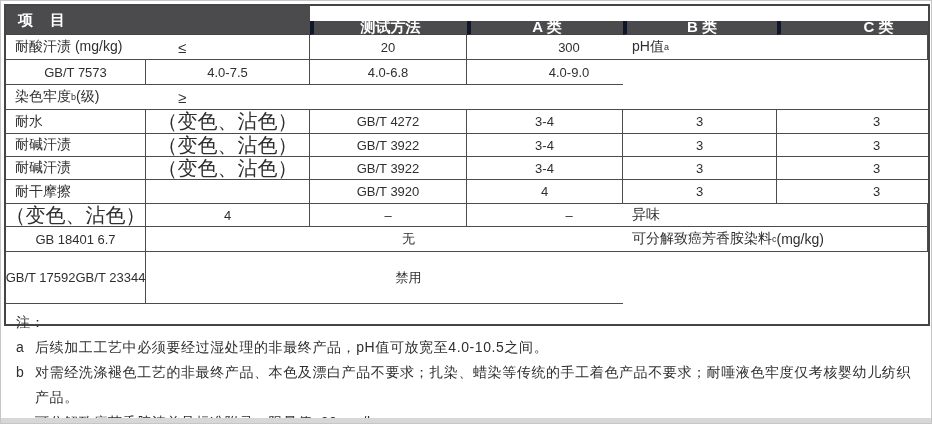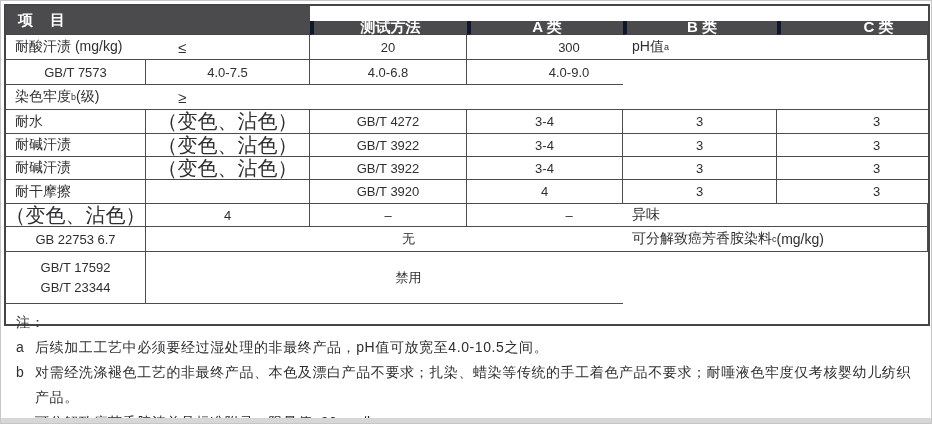--- a/index.html
+++ b/index.html
@@ -29,21 +29,21 @@
   .th{
     background:#4b4b4d;color:#ffffff;font-weight:bold;font-size:15px;
     justify-content:center;border-right:none;border-bottom:1px solid #454548;
   }
   .th.first{justify-content:flex-start;padding-left:12px;letter-spacing:1px;}
   .th.gap{border-left:4px solid #0f172a;margin-top:15px;}
   .item{padding-left:9px;position:relative;}
   .rel{position:absolute;left:172px;font-size:15px;color:#2f2f31;}
   .center{justify-content:center;font-size:13px;}
   .sub{justify-content:center;font-size:20px;}
-  .method2{flex-direction:column;justify-content:center;line-height:1.5;font-size:13px;}
+  .method2{flex-direction:row;justify-content:center;line-height:1.5;font-size:13px;}
   .method2 div{width:100%;text-align:center;}
   sup{font-size:9px;line-height:0;}
   .notes{
     display:block;padding:6px 10px 0 10px;border-right:none;border-bottom:none;
     font-size:14px;line-height:25px;letter-spacing:0.6px;white-space:normal;
   }
   .note{display:flex;align-items:flex-start;}
   .note .nm{flex:0 0 19px;}
   .note .nt{flex:1;}
 </style>
@@ -109,21 +109,21 @@
     <div class="cell center">4</div>
     <div class="cell center">3</div>
     <div class="cell center noR">3</div>
 
     <div class="cell sub">（变色、沾色）</div>
     <div class="cell center">4</div>
     <div class="cell center">–</div>
     <div class="cell center noR">–</div>
 
     <div class="cell item span2">异味</div>
-    <div class="cell center">GB 22753 6.7</div>
+    <div class="cell center">GB 18401 6.7</div>
     <div class="cell center span3 noR">无</div>
 
     <div class="cell item span2">
       <span>可分解致癌芳香胺染料</span>
         <sup>c</sup>
         <span>(mg/kg)</span>
     </div>
     <div class="cell method2">
       <div>GB/T 17592</div>
       <div>GB/T 23344</div>

